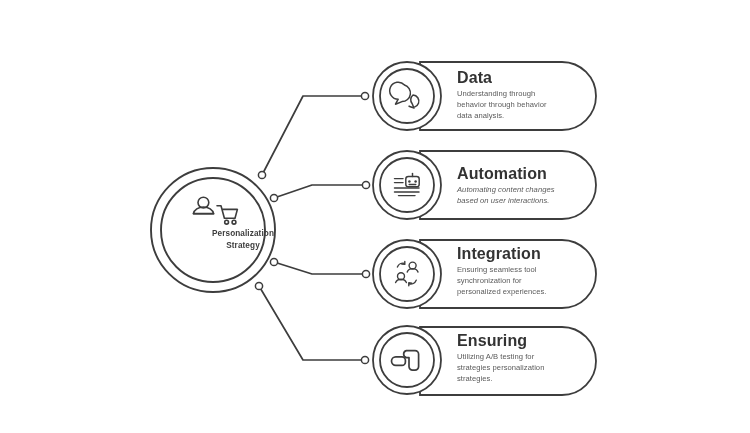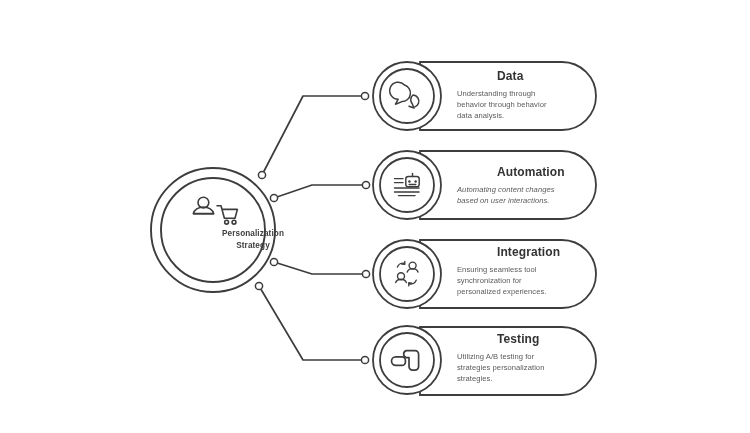--- a/index.html
+++ b/index.html
@@ -19,26 +19,25 @@
     text-align:center;
     font-size:8.2px;
     font-weight:bold;
     color:#3d3d3d;
     line-height:11.5px;
     letter-spacing:.1px;
   }
 
   .card-title{
     position:absolute;
-    font-size:12px;
+    font-size:16px;
     font-weight:bold;
     color:#333333;
     letter-spacing:.1px;
     white-space:nowrap;
-    margin-left:40px;
   }
   .card-body{
     position:absolute;
     font-size:7.6px;
     color:#5a5a5a;
     line-height:11.2px;
     width:120px;
     letter-spacing:.05px;
   }
 </style>
@@ -140,21 +139,21 @@
         <circle cx="-9.6" cy="-8.4" r="5.4"></circle>
         <path d="M -19.6,2.6 A 10.2,7.6 0 0 1 0.6,2.6 Z" fill="none"></path>
         <path d="M -19.6,2.8 L 0.6,2.8"></path>
         <path d="M 4.0,-5.2 L 8.0,-5.2 L 11.4,7.2 L 22.0,7.2 L 24.4,-1.6 L 9.2,-1.6"></path>
         <circle cx="13.6" cy="11.2" r="1.9"></circle>
         <circle cx="21.0" cy="11.2" r="1.9"></circle>
       </g>
     </g>
   </svg>
 
-  <div class="center-label" style="left:149px;top:228px;padding-left:44px;">
+  <div class="center-label" style="left:139px;top:228px;padding-left:44px;">
     <div>Personalization</div>
     <div>Strategy</div>
   </div>
 
   <div class="card-title" style="left:457px;top:69px;">Data</div>
   <div class="card-body" style="left:457px;top:88px;">
     <div>Understanding through</div>
     <div>behavior through behavior</div>
     <div>data analysis.</div>
   </div>
@@ -165,20 +164,20 @@
     <div>based on user interactions.</div>
   </div>
 
   <div class="card-title" style="left:457px;top:245px;">Integration</div>
   <div class="card-body" style="left:457px;top:264px;width:128px;">
     <div>Ensuring seamless tool</div>
     <div>synchronization for</div>
     <div>personalized experiences.</div>
   </div>
 
-  <div class="card-title" style="left:457px;top:332px;">Testing</div>
+  <div class="card-title" style="left:457px;top:332px;">Ensuring</div>
   <div class="card-body" style="left:457px;top:351px;width:128px;">
     <div>Utilizing A/B testing for</div>
     <div>strategies personalization</div>
     <div>strategies.</div>
   </div>
 
 </div>
 
 </body></html>

